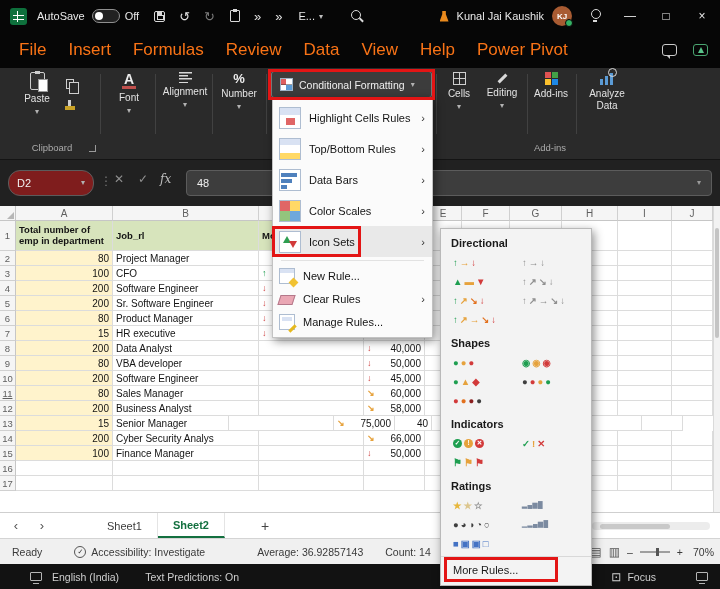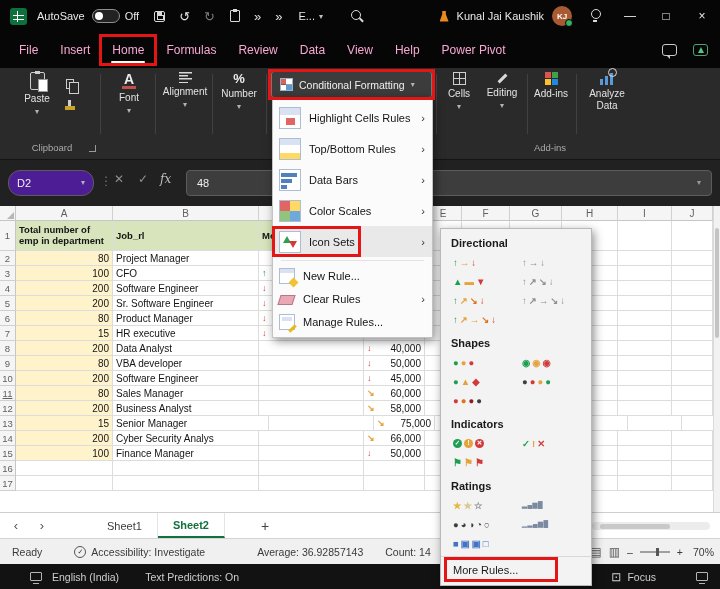--- a/index.html
+++ b/index.html
@@ -43,21 +43,21 @@
                  background:#35b264;border:1px solid #060606}
   .i-bulb{width:10px;height:14px;margin-left:18px}
   .i-bulb::before{content:"";position:absolute;left:1px;top:0;width:8px;height:8px;border:1px solid #d9d9d9;border-radius:50%}
   .i-bulb::after{content:"";position:absolute;left:3px;bottom:1px;width:4px;height:2px;background:#d9d9d9}
   .winbtn{width:36px;height:32px;display:flex;align-items:center;justify-content:center;font-size:12px;color:#e8e8e8}
   .winbtn.min{margin-left:12px}
 
   
   .menubar{position:absolute;top:32px;left:0;right:0;height:36px;background:#060606;display:flex;align-items:center;padding-left:8px}
   #menu-tabs{display:flex;align-items:center;height:100%}
-  .mtab{position:relative;height:100%;display:flex;align-items:center;padding:0 11px;color:#f9a8d4;font-size:12px;white-space:nowrap}
+  .mtab{position:relative;height:100%;display:flex;align-items:center;padding:0 11px;color:#f97316;font-size:17px;white-space:nowrap}
   .mtab.active::after{content:"";position:absolute;left:10px;right:10px;bottom:5px;height:2px;background:#fff;border-radius:1px}
   .mb-right{position:absolute;right:12px;top:0;height:100%;display:flex;align-items:center;gap:16px}
   .i-comment{width:15px;height:12px;border:1px solid #c9c9c9;border-radius:3px;position:relative}
   .i-comment::after{content:"";position:absolute;left:3px;bottom:-4px;border-left:4px solid transparent;border-top:4px solid #c9c9c9}
   .i-share{width:15px;height:12px;border:1px solid #4aa470;border-radius:3px;position:relative}
   .i-share::after{content:"";position:absolute;left:4px;top:2px;border-left:3px solid transparent;border-right:3px solid transparent;border-bottom:6px solid #58c389}
 
   
   .ribbon{position:absolute;top:68px;left:0;right:0;height:92px;background:#2a2a2a;border-bottom:1px solid #141414}
   .rbtn{position:absolute;display:flex;flex-direction:column;align-items:center;gap:3px;color:#e3e3e3;font-size:10px;padding-top:4px;text-align:center;line-height:1.15}
@@ -95,21 +95,21 @@
   .i-addins i:nth-child(1){background:#e05252}.i-addins i:nth-child(2){background:#43a047}
   .i-addins i:nth-child(3){background:#fbc02d}.i-addins i:nth-child(4){background:#1e88e5}
   .i-analyze{width:14px;height:13px;position:relative;
      background:linear-gradient(#5b9bd5,#5b9bd5) 0 100%/3px 6px no-repeat,
                 linear-gradient(#5b9bd5,#5b9bd5) 5px 100%/3px 9px no-repeat,
                 linear-gradient(#5b9bd5,#5b9bd5) 10px 100%/3px 12px no-repeat}
   .i-analyze::after{content:"";position:absolute;right:-3px;top:-4px;width:7px;height:7px;border:1.5px solid #d9d9d9;border-radius:50%}
 
   
   .formulabar{position:absolute;top:160px;left:0;right:0;height:46px;background:#212121}
-  .namebox{position:absolute;left:8px;top:10px;width:86px;height:26px;background:#4c1d95;border:1px solid #5c5c5c;
+  .namebox{position:absolute;left:8px;top:10px;width:86px;height:26px;background:#7f1d1d;border:1px solid #5c5c5c;
            border-radius:12px;color:#f0f0f0;font-size:11px;display:flex;align-items:center;padding:0 8px}
   .namebox .caret{margin-left:auto}
   .fb-dots{position:absolute;left:100px;top:14px;color:#777;font-size:12px}
   .fb-btn{position:absolute;top:12px;color:#8f8f8f;font-size:12px}
   .fb-fx{font-family:"DejaVu Serif",serif;font-style:italic;color:#bdbdbd}
   .fb-input{position:absolute;left:186px;right:8px;top:10px;height:26px;background:#3d3d3d;border:1px solid #5c5c5c;
             border-radius:4px;color:#f0f0f0;font-size:11px;display:flex;align-items:center;padding:0 10px}
   .fb-input .caret{margin-left:auto;color:#9a9a9a}
 
   
@@ -249,21 +249,20 @@
       <span class="winbtn min">—</span>
       <span class="winbtn">□</span>
       <span class="winbtn">×</span>
     </div>
   </div>
 
   <div class="menubar">
     <div id="menu-tabs">
         <div class="mtab">File</div>
         <div class="mtab">Insert</div>
-        <div class="mtab active">Home<div class="anno anno-home"></div></div>
         <div class="mtab">Formulas</div>
         <div class="mtab">Review</div>
         <div class="mtab">Data</div>
         <div class="mtab">View</div>
         <div class="mtab">Help</div>
         <div class="mtab">Power Pivot</div>
       </div>
     <div class="mb-right">
       <span class="i-comment"></span>
       <span class="i-share"></span>
@@ -549,21 +548,21 @@
         <div class="cell num" style="width: 37px;">29</div>
         <div class="cell" style="width: 48px;"></div>
         <div class="cell" style="width: 52px;"></div>
         <div class="cell" style="width: 56px;"></div>
         <div class="cell" style="width: 54px;"></div>
         <div class="cell" style="width: 41px;"></div>
       </div>
       <div class="srow" style="top: 210px; height: 15px;">
         <div class="rowhdr" style="height: 15px;">13</div>
         <div class="cell yellow num" style="width: 97px;">15</div>
-        <div class="cell" style="width: 156px;">Senior Manager</div>
+        <div class="cell" style="width: 116px;">Senior Manager</div>
         <div class="cell" style="width: 105px;"></div>
         <div class="cell" style="width: 61px;">
           <span class="s-ico" style="color: rgb(230, 162, 60);">↘</span>
           <span class="val">75,000</span>
         </div>
         <div class="cell num" style="width: 37px;">40</div>
         <div class="cell" style="width: 48px;"></div>
         <div class="cell" style="width: 52px;"></div>
         <div class="cell" style="width: 56px;"></div>
         <div class="cell" style="width: 54px;"></div>

